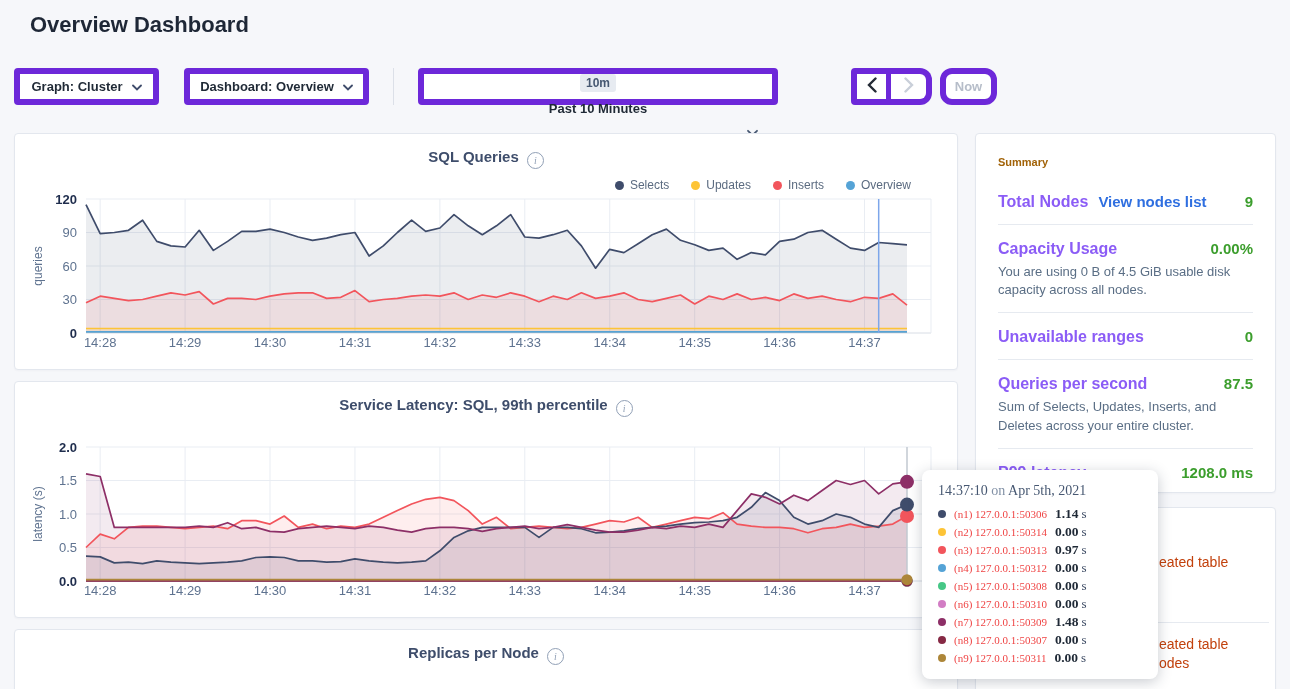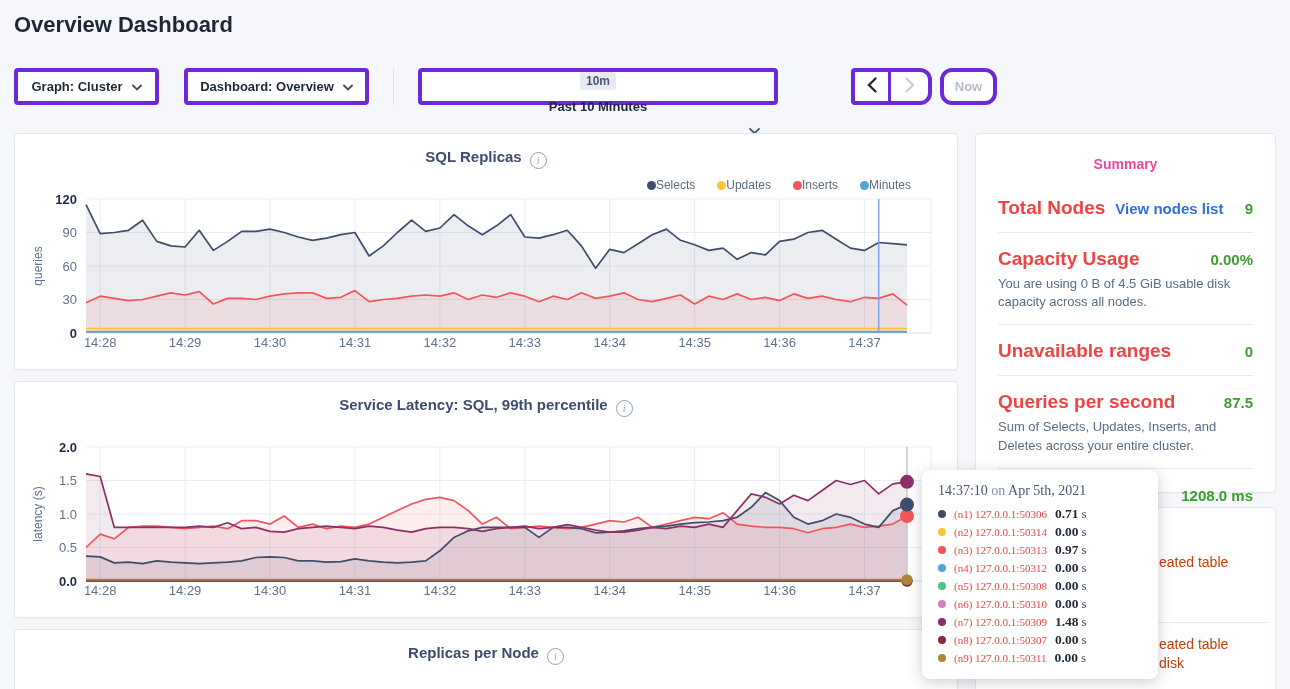--- a/index.html
+++ b/index.html
@@ -1,56 +1,56 @@
 <!DOCTYPE html>
 <html><head>
 <meta charset="utf-8">
 <style>
   html,body{margin:0;padding:0;}
   body{
     width:1290px;height:689px;position:relative;overflow:hidden;
     background:#f6f7fa;font-family:"Liberation Sans",sans-serif;color:#1f2936;
   }
   .page-title{
-    position:absolute;left:14px;top:12px;font-size:22px;font-weight:600;color:#1e2736;margin:0;
+    position:absolute;left:30px;top:12px;font-size:22px;font-weight:600;color:#1e2736;margin:0;
   }
   
   .btn{
-    position:absolute;top:68px;height:37px;background:#fff;border:4px solid #6d28d9;border-radius:4px;
+    position:absolute;top:68px;height:37px;background:#fff;border:6px solid #6d28d9;border-radius:4px;
     box-sizing:border-box;display:flex;align-items:center;justify-content:center;gap:9px;cursor:pointer;
     font-size:13px;font-weight:bold;color:#1f2936;
   }
   .v-divider{position:absolute;left:393px;top:68px;width:1px;height:37px;background:#dcე0e8;background:#dce0e8;}
   .time-selector{justify-content:flex-start;padding:0 14px;}
   .time-badge{
     background:#e7ebf1;color:#475872;font-size:12px;font-weight:bold;border-radius:3px;
     padding:3px 6px;line-height:1;
   }
   .time-caret{margin-left:auto;}
   .disabled{color:#b6bdc9;cursor:default;border-radius:12px;}
   
   .card{position:absolute;background:#fff;border:1px solid #e3e7ee;border-radius:4px;box-sizing:border-box;box-shadow:0 1px 2px rgba(20,30,50,0.03);}
   .chart-title-row{position:absolute;top:14px;left:0;width:100%;text-align:center;font-size:15px;font-weight:bold;color:#3e4d6b;}
   .info-icon{
     display:inline-flex;align-items:center;justify-content:center;width:15px;height:15px;margin-left:8px;
     border:1.3px solid #91a0b6;border-radius:50%;color:#91a0b6;font-size:10px;font-weight:normal;
     font-family:"Liberation Serif",serif;font-style:italic;vertical-align:-2px;cursor:pointer;
   }
   .legend{position:absolute;top:44px;right:46px;display:flex;gap:22px;align-items:center;}
-  .legend-item{display:flex;align-items:center;font-size:12px;color:#5b6b80;}
+  .legend-item{display:flex;align-items:center;gap:6px;font-size:12px;color:#5b6b80;}
   .legend-dot{width:9px;height:9px;border-radius:50%;background:#888;}
   .chart-card svg{position:absolute;left:0;top:57px;display:block;}
   svg text{font-family:"Liberation Sans",sans-serif;}
   
   .summary-card{padding:16px 22px;}
-  .summary-title{text-align:center;font-size:14px;font-weight:bold;color:#ec4899;margin:6px 0 10px 0;}
+  .summary-title{text-align:left;font-size:11px;font-weight:bold;color:#a16207;margin:6px 0 10px 0;}
   .summary-item{padding:15px 0 13px 0;}
   .summary-item + .summary-item{border-top:1px solid #e6eaf0;}
   .summary-row{display:flex;align-items:baseline;}
-  .s-label{font-size:19px;font-weight:bold;color:#ef4444;}
+  .s-label{font-size:16px;font-weight:bold;color:#8b5cf6;}
   .s-link{font-size:15px;font-weight:bold;color:#2f6fe0;margin-left:10px;text-decoration:none;cursor:pointer;}
   .s-value{margin-left:auto;font-size:15px;font-weight:bold;color:#3c9e2d;}
   .s-desc{font-size:13px;color:#5a6e85;line-height:1.4;margin-top:5px;}
   .s-desc:empty{display:none;}
   
   .events-card{overflow:hidden;}
   .event-frag{position:absolute;font-size:14px;color:#c2410c;white-space:nowrap;}
   .event-divider{position:absolute;left:14px;right:6px;height:1px;background:#e6eaf0;}
   
   .tooltip{
@@ -99,38 +99,38 @@
   <span><svg width="10" height="16" viewBox="0 0 10 16">
         <path d="M1.5 1.5 L8 8 L1.5 14.5" fill="none" stroke="#c9cfd9" stroke-width="2.4" stroke-linecap="round"></path>
       </svg></span>
 </div>
 <div class="btn disabled" style="left:940px;width:57px;">
   <span>Now</span>
 </div>
 
 <section class="card chart-card" style="left:14px;top:133px;width:944px;height:237px;">
   <div class="chart-title-row">
-    <span>SQL Replicas</span><span class="info-icon">i</span>
+    <span>SQL Queries</span><span class="info-icon">i</span>
   </div>
   <div class="legend">
     <span class="legend-item">
         <span class="legend-dot" style="background: rgb(63, 76, 107);"></span>
         <span>Selects</span>
       </span>
     <span class="legend-item">
         <span class="legend-dot" style="background: rgb(253, 196, 55);"></span>
         <span>Updates</span>
       </span>
     <span class="legend-item">
         <span class="legend-dot" style="background: rgb(242, 85, 92);"></span>
         <span>Inserts</span>
       </span>
     <span class="legend-item">
         <span class="legend-dot" style="background: rgb(85, 163, 214);"></span>
-        <span>Minutes</span>
+        <span>Overview</span>
       </span>
   </div>
   <svg id="chart1" width="944" height="168">
       <line x1="71" y1="142" x2="916" y2="142" stroke="#d8dde5" stroke-width="1"></line>
       <text x="62" y="146.5" text-anchor="end" font-size="13" fill="#1f2d4d" font-weight="bold">0</text>
       <line x1="71" y1="108.5" x2="916" y2="108.5" stroke="#e9edf3" stroke-width="1"></line>
       <text x="62" y="113" text-anchor="end" font-size="13" fill="#5f7390" font-weight="normal">30</text>
       <line x1="71" y1="75" x2="916" y2="75" stroke="#e9edf3" stroke-width="1"></line>
       <text x="62" y="79.5" text-anchor="end" font-size="13" fill="#5f7390" font-weight="normal">60</text>
       <line x1="71" y1="41.5" x2="916" y2="41.5" stroke="#e9edf3" stroke-width="1"></line>
@@ -272,33 +272,33 @@
       <span class="s-label">P99 latency</span>
       <span class="s-value">1208.0 ms</span>
     </div>
   </div>
 </aside>
 
 <aside class="card events-card" style="left:975px;top:507px;width:301px;height:220px;">
   <span class="event-frag" style="left:183px;top:46px;">eated table</span>
   <div class="event-divider" style="top:114px;"></div>
   <span class="event-frag" style="left:183px;top:128px;">eated table</span>
-  <span class="event-frag" style="left:183px;top:147px;">disk</span>
+  <span class="event-frag" style="left:183px;top:147px;">odes</span>
 </aside>
 
 <div class="tooltip">
   <div class="tooltip-header">
     <span>14:37:10</span>
     <span class="tt-on">on</span>
     <span>Apr 5th, 2021</span>
   </div>
   <div class="tt-row">
       <span class="tt-dot" style="background: rgb(63, 76, 107);"></span>
       <span class="tt-label">(n1) 127.0.0.1:50306</span>
-      <span class="tt-val">0.71</span>
+      <span class="tt-val">1.14</span>
       <span class="tt-unit">s</span>
     </div>
   <div class="tt-row">
       <span class="tt-dot" style="background: rgb(253, 196, 55);"></span>
       <span class="tt-label">(n2) 127.0.0.1:50314</span>
       <span class="tt-val">0.00</span>
       <span class="tt-unit">s</span>
     </div>
   <div class="tt-row">
       <span class="tt-dot" style="background: rgb(242, 85, 92);"></span>

